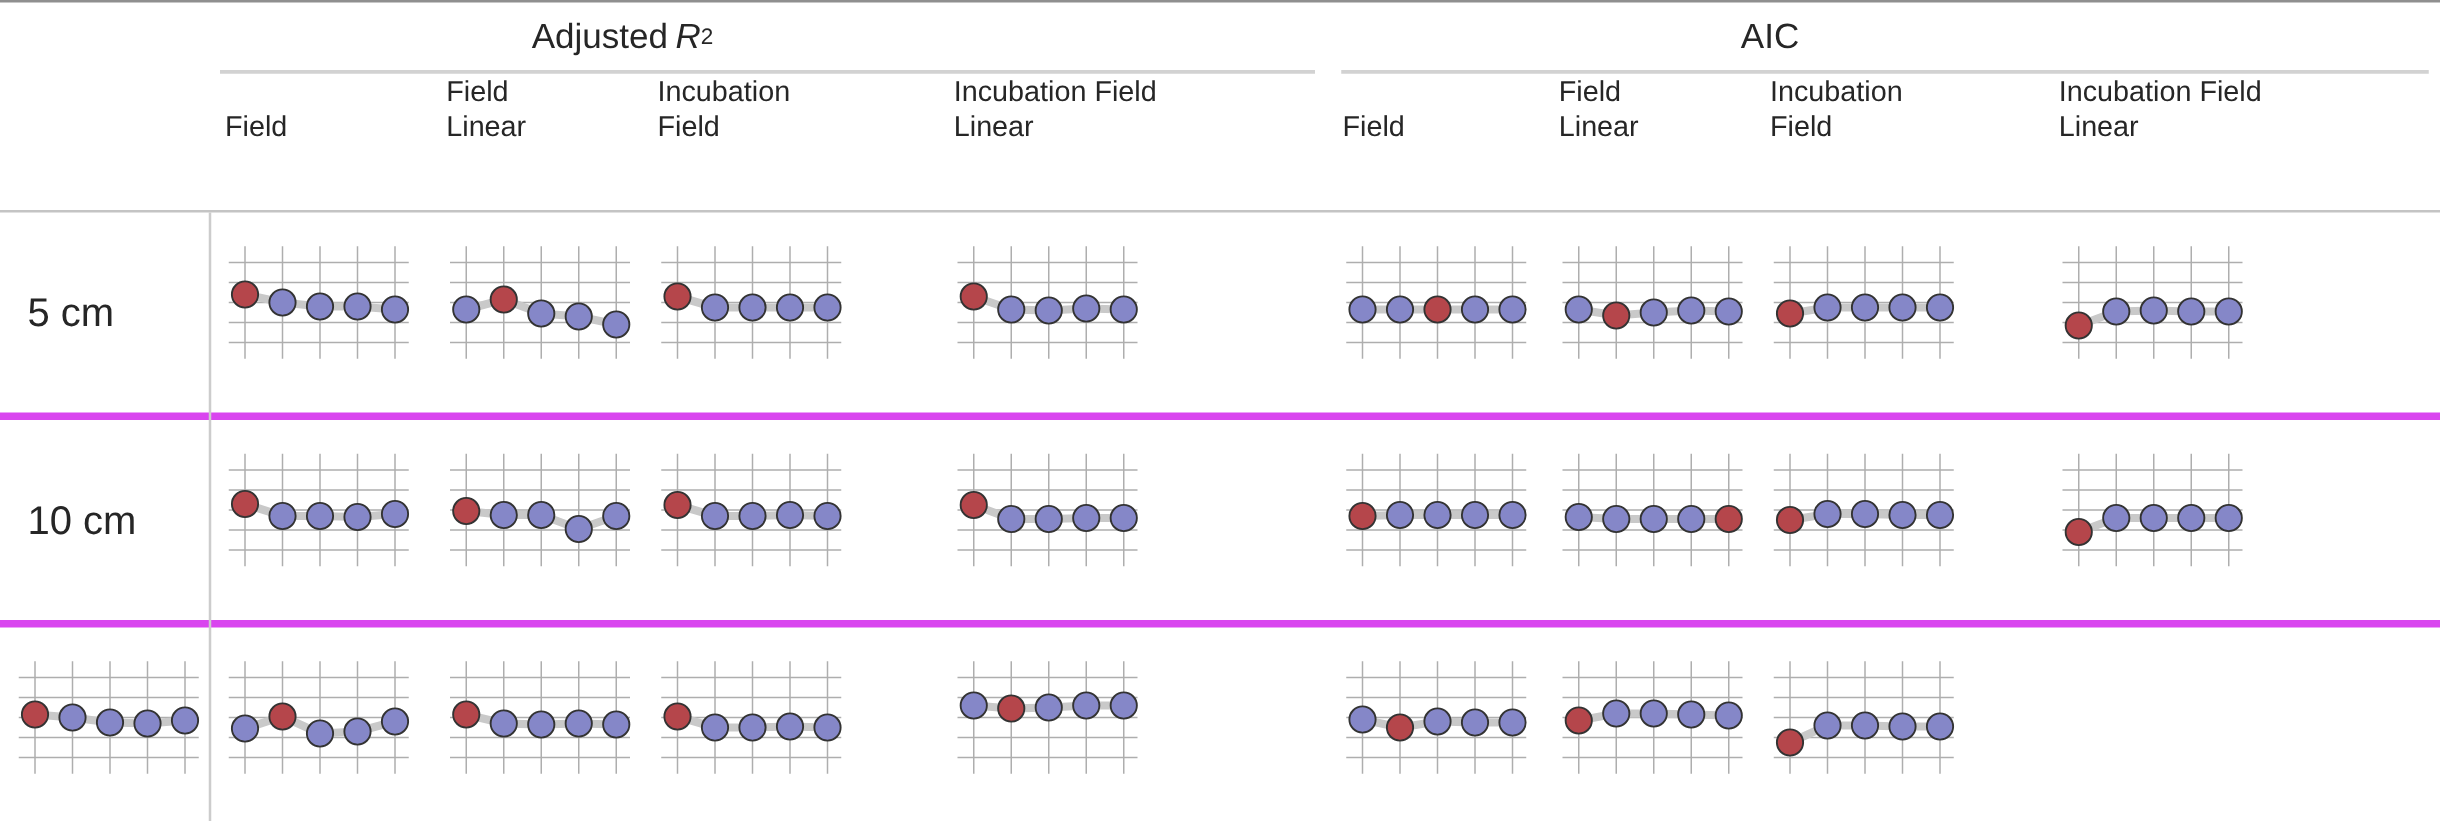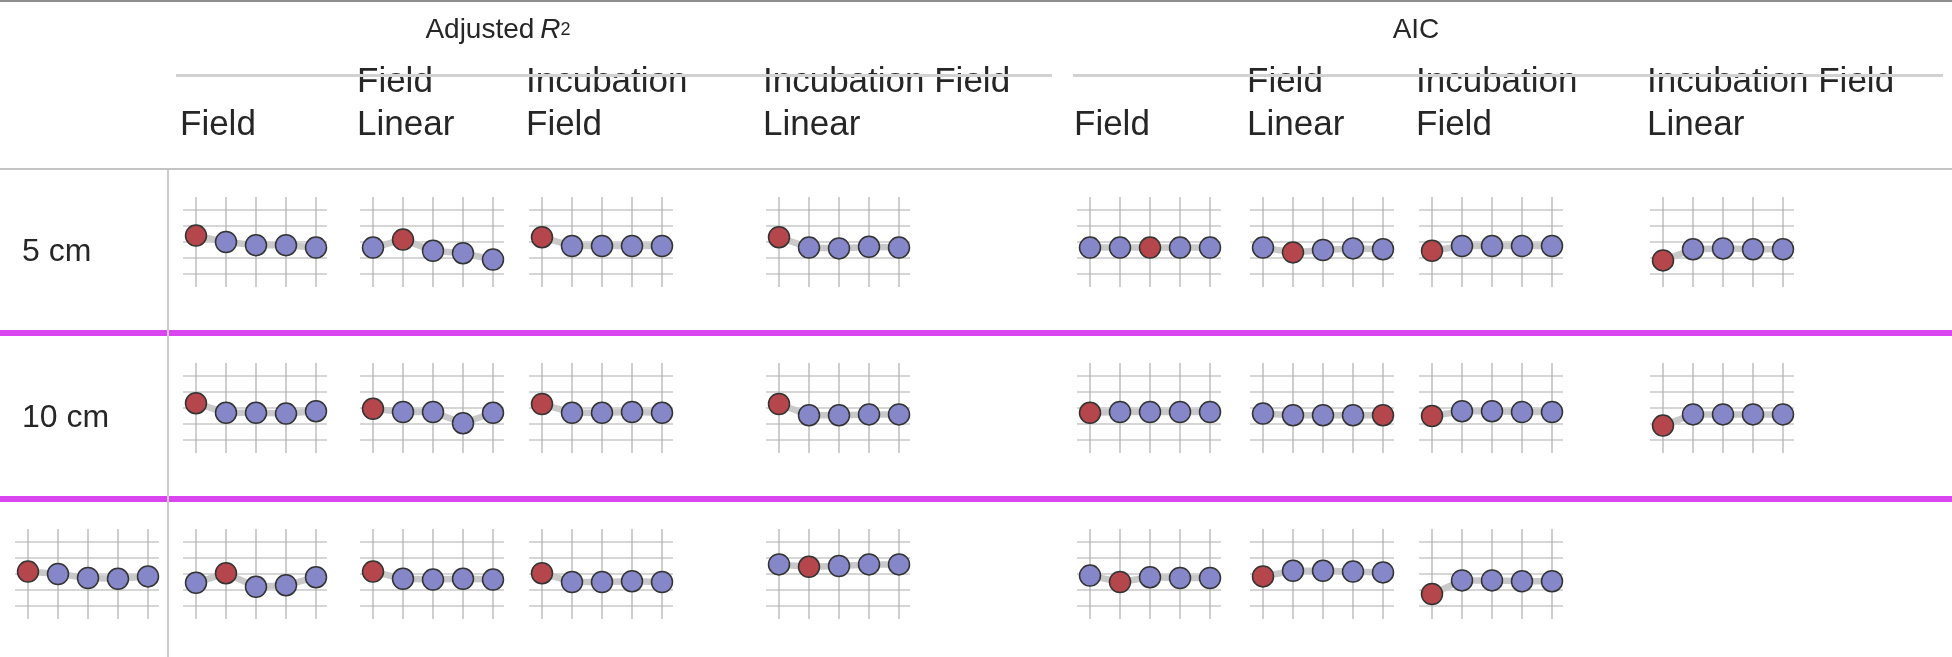--- a/index.html
+++ b/index.html
@@ -6,35 +6,35 @@
   body{
     width:1952px;height:657px;overflow:hidden;
     font-family:"Liberation Sans",sans-serif;color:#262626;
   }
   .page{position:relative;width:1952px;height:657px;background:#fff;
     --cols:168px 177px 169px 237px 311px 173px 169px 231px 317px;}
 
   
   .header{border-top:2px solid #8f8f8f;}
   .title-row{position:relative;height:57px;}
-  .group{position:absolute;top:0;height:75px;}
+  .group{position:absolute;top:0;height:57px;}
   #group-adjr{left:168px;width:894px;}
   #group-aic{left:1062px;width:890px;}
   .group-title{position:absolute;left:0;top:0;height:54px;display:flex;align-items:center;justify-content:center;
     font-size:28px;color:#262626;}
   #group-adjr .group-title{width:660px;}
   #group-aic .group-title{width:714px;text-align:center;}
   .group-title i{font-style:italic;padding-left:6px;}
   .group-title sup{font-size:18px;vertical-align:super;line-height:0;}
   .spanner{position:absolute;bottom:0;height:3px;background:#d2d2d2;}
   #group-adjr .spanner{left:8px;right:10px;}
   #group-aic .spanner{left:11px;right:9px;}
 
   .subheader{display:grid;grid-template-columns:var(--cols);height:109px;border-bottom:2px solid #c4c4c4;}
-  .sublabel{align-self:end;padding:0 4px 55px 12px;font-size:35px;line-height:1.22;white-space:pre-line;color:#262626;}
+  .sublabel{align-self:end;padding:0 4px 55px 12px;font-size:23px;line-height:1.22;white-space:pre-line;color:#262626;}
 
   
   .tbody{position:relative;border-bottom:3px solid #a0a0a0;}
   .tbody::before{content:"";position:absolute;left:167px;top:0;bottom:0;width:2px;background:#cccccc;}
   .trow{display:grid;grid-template-columns:var(--cols);height:160px;}
   .trow + .trow{border-top:6px solid #d946ef;}
   .rlabel{display:flex;align-items:center;padding-left:22px;font-size:32px;line-height:1.25;white-space:pre-line;}
   .tcell{padding:24px 0 0 12px;}
   svg{display:block;}
 </style>

